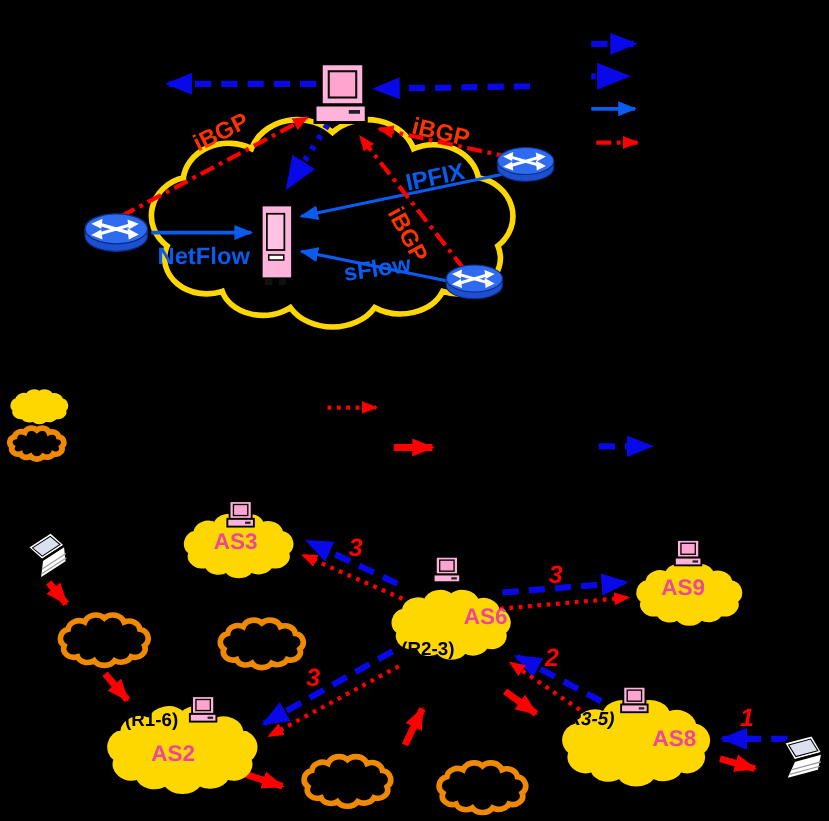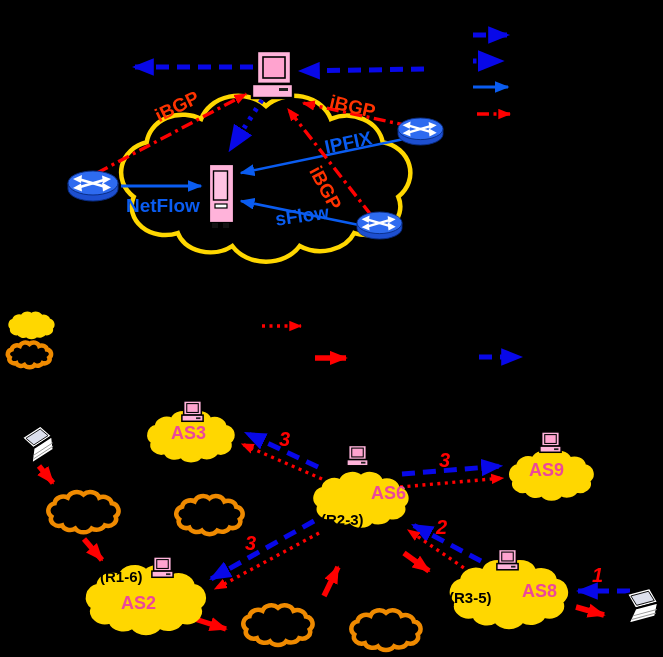--- a/index.html
+++ b/index.html
@@ -178,20 +178,20 @@
 <div class="lbl ibgp" style="left:323px;top:163px;transform:rotate(62deg);">iBGP</div>
 
 <div class="lbl asname" style="left:171px;top:424px;">AS3</div>
 <div class="lbl asname" style="left:121px;top:594px;">AS2</div>
 <div class="lbl asname" style="left:335px;top:484px;margin-left:36px;">AS6</div>
 <div class="lbl asname" style="left:529px;top:461px;">AS9</div>
 <div class="lbl asname" style="left:486px;top:582px;margin-left:36px;">AS8</div>
 
 <div class="lbl rid" style="left:100px;top:569px;">(R1-6)</div>
 <div class="lbl rid" style="left:321px;top:488px;margin-top:24px;">(R2-3)</div>
-<div class="lbl rid" style="left:449px;top:590px;">(R3-5)</div>
+<div class="lbl rid" style="left:449px;top:568px;font-style:italic;">(R3-5)</div>
 
 <div class="lbl hop" style="left:592px;top:565px;">1</div>
 <div class="lbl hop" style="left:436px;top:517px;">2</div>
 <div class="lbl hop" style="left:439px;top:450px;">3</div>
 <div class="lbl hop" style="left:279px;top:429px;">3</div>
 <div class="lbl hop" style="left:245px;top:533px;">3</div>
 </div>
 
 </body></html>

